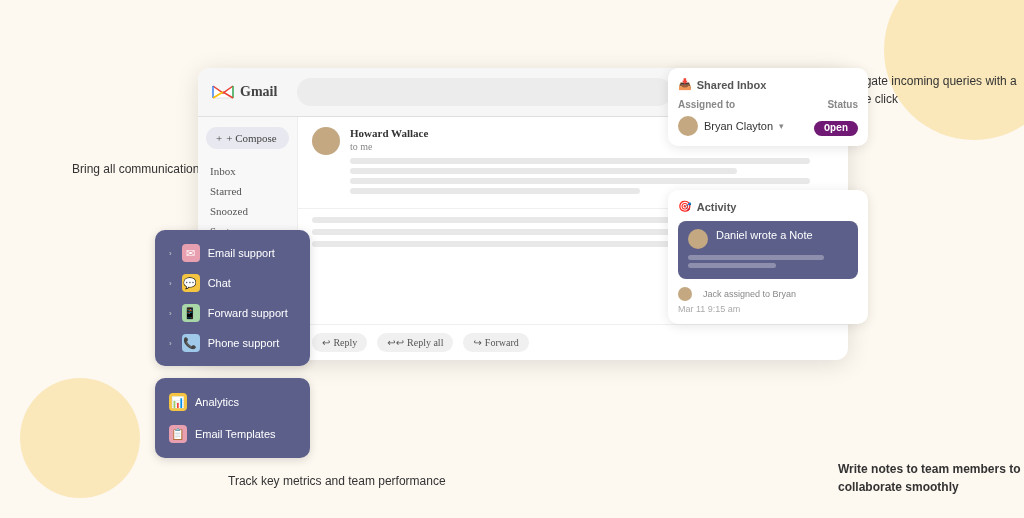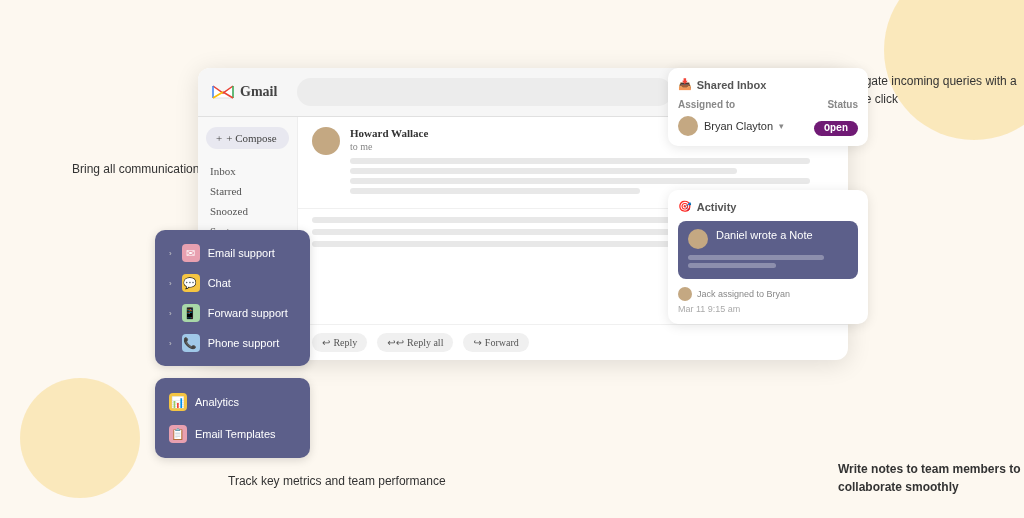--- a/index.html
+++ b/index.html
@@ -275,21 +275,21 @@
       background: rgba(255,255,255,0.3);
       border-radius: 3px;
       margin-bottom: 3px;
     }
     .note-line.short { width: 55%; }
     .note-line.long { width: 85%; }
 
     .assign-info {
       display: flex;
       align-items: center;
-      gap: 5px;
+      gap: 11px;
       margin-top: 8px;
       font-size: 9px;
       color: #888;
     }
     .small-avatar {
       width: 14px;
       height: 14px;
       border-radius: 50%;
       background: #c4a882;
     }

